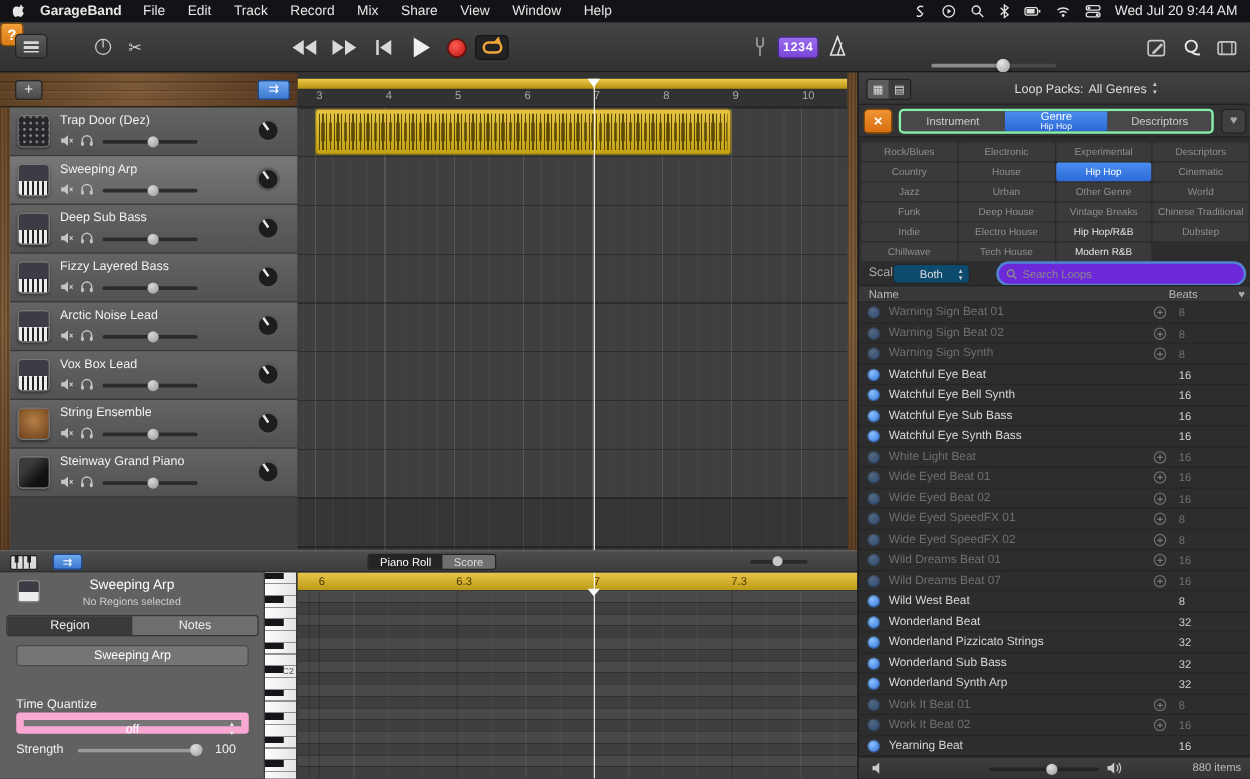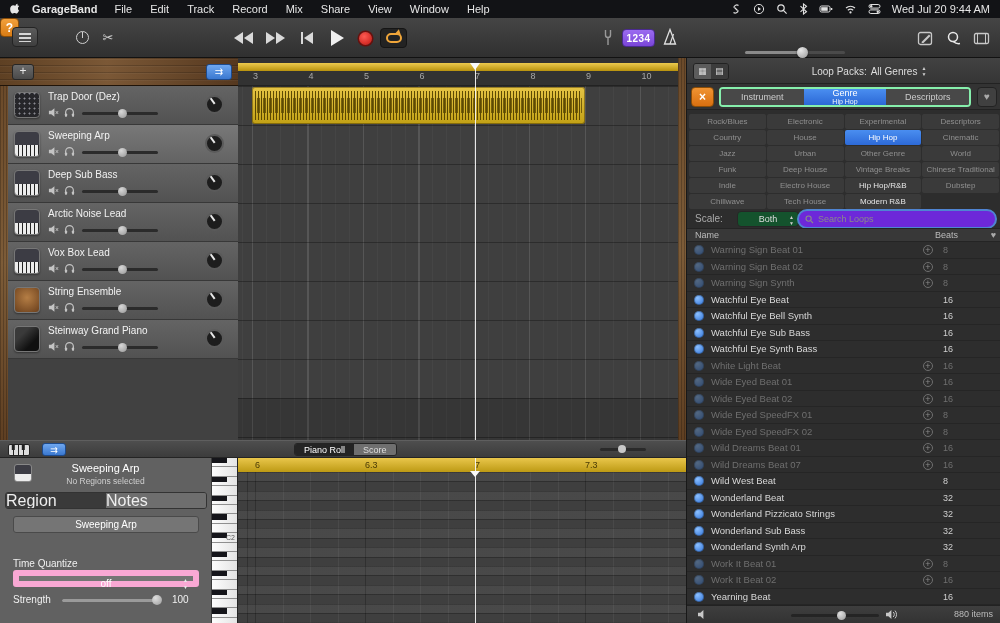--- a/index.html
+++ b/index.html
@@ -146,21 +146,21 @@
   .etab.selected{background:#242424;color:#fff;}
   #ezoom{position:absolute;right:40px;top:7px;width:46px;height:3px;background:#2a2a2a;border-radius:2px;}
   #ezoom .vknob{position:absolute;left:18px;top:-3px;width:8px;height:8px;border-radius:50%;background:#c8c8c8;}
 
   #inspector{position:absolute;left:0;top:18px;width:212px;height:165px;background:#616161;border-right:1px solid #3a3a3a;}
   .insp-icon{position:absolute;left:14px;top:6px;width:18px;height:18px;border-radius:3px;border:1px solid #888;
     background:linear-gradient(180deg,#3c3c44 0 54%,#ececec 54%);}
   .insp-title{position:absolute;left:0;top:4px;width:100%;text-align:center;font-size:11px;color:#fff;}
   .insp-sub{position:absolute;left:0;top:18px;width:100%;text-align:center;font-size:8.5px;color:#cfcfcf;}
   .segtabs{position:absolute;left:5px;top:34px;width:202px;height:17px;display:flex;border:1px solid #333;border-radius:3px;overflow:hidden;}
-  .segtab{flex:1;text-align:left;font-size:16px;line-height:16px;color:#eee;background:#6e6e6e;}
+  .segtab{flex:1;text-align:center;font-size:10px;line-height:16px;color:#eee;background:#6e6e6e;}
   .segtab.selected{background:#3a3a3a;}
   .regionbtn{position:absolute;left:13px;top:58px;width:186px;height:17px;border-radius:3px;background:#757575;
     border:1px solid #4a4a4a;color:#fff;font-size:10px;line-height:15px;text-align:center;}
   .tq-label{position:absolute;left:13px;top:100px;font-size:10px;color:#f0f0f0;}
   .dropdown{position:absolute;left:13px;top:112px;width:186px;height:17px;border-radius:3px;background:#757575;
     border:6px solid #f9a8d4;color:#fff;font-size:10px;line-height:15px;text-align:center;}
   .dropdown .stepper{position:absolute;right:5px;top:1px;font-size:5px;color:#e8e8e8;line-height:7px;text-align:center;}
   .str-label{position:absolute;left:13px;top:136px;font-size:10px;color:#f0f0f0;}
   .str-slider{position:absolute;left:62px;top:141px;width:100px;height:3px;border-radius:2px;background:#3a3a3a;}
   .str-slider .fill{position:absolute;left:0;top:0;height:3px;width:92px;background:#9a9a9a;border-radius:2px;}
@@ -213,21 +213,21 @@
 
   #genregrid{position:absolute;left:2px;top:56px;width:310px;display:grid;grid-template-columns:repeat(4,1fr);gap:1px;}
   .gcell{height:15px;line-height:15px;font-size:8px;text-align:center;color:#8f8f8f;background:#3a3a3a;
     overflow:hidden;white-space:nowrap;border-radius:2px;padding:0 2px;}
   .gcell.selected{background:linear-gradient(#4a8ef0,#2d6ad8);color:#fff;}
   .gcell.bright{color:#e6e6e6;}
   .gcell.empty{background:transparent;}
 
   #scalerow{position:absolute;left:0;top:152px;width:378px;height:18px;}
   .scale-label{position:absolute;left:8px;top:3px;font-size:10px;color:#aaa;}
-  .scale-dd{position:absolute;left:50px;top:1px;width:62px;height:16px;border-radius:4px;background:#14532d;
+  .scale-dd{position:absolute;left:27px;top:1px;width:62px;height:16px;border-radius:4px;background:#0c4a6e;
     border:1px solid #262626;color:#ddd;font-size:9px;line-height:14px;text-align:center;}
   .scale-dd .stepper-v{position:absolute;right:4px;top:2px;}
   #searchfield{position:absolute;left:112px;top:1px;width:196px;height:16px;border-radius:8px;background:#6d28d9;
     box-shadow:0 0 0 2px rgba(86,148,240,.85);display:flex;align-items:center;padding:0 6px;gap:4px;}
   #searchfield input{flex:1;background:transparent;border:none;outline:none;color:#ddd;font-size:9px;font-family:"Liberation Sans",sans-serif;}
   #searchfield input::placeholder{color:#8a8a8a;}
 
   #lbheader{position:absolute;left:0;top:170px;width:314px;height:14px;background:#383838;border-top:1px solid #242424;border-bottom:1px solid #242424;}
   #lbheader .h-name{position:absolute;left:8px;top:1px;font-size:9px;color:#bbb;}
   #lbheader .h-beats{position:absolute;left:248px;top:1px;font-size:9px;color:#bbb;}
@@ -440,20 +440,37 @@
             <path d="M1.8 10V6a4.2 4.2 0 0 1 8.4 0v4" fill="none" stroke="#c4c4c4" stroke-width="1.3"></path>
             <rect x="1" y="7" width="2.4" height="3.6" rx="1" fill="#c4c4c4"></rect>
             <rect x="8.6" y="7" width="2.4" height="3.6" rx="1" fill="#c4c4c4"></rect>
           </svg>
           <div class="tslider">
             <span class="tknob"></span>
           </div>
           <div class="tpan"></div>
         </div>
 
+        <div class="thead normal">
+          <div class="ticon synth"></div>
+          <div class="tname">Fizzy Layered Bass</div>
+          <svg class="mico" viewBox="0 0 12 12">
+            <path d="M1 4.2h2.6L7 1.4v9.2L3.6 7.8H1z" fill="#c4c4c4"></path>
+            <path d="M8.5 4.5l2.5 3M11 4.5l-2.5 3" stroke="#c4c4c4" stroke-width="1"></path>
+          </svg>
+          <svg class="sico" viewBox="0 0 12 12">
+            <path d="M1.8 10V6a4.2 4.2 0 0 1 8.4 0v4" fill="none" stroke="#c4c4c4" stroke-width="1.3"></path>
+            <rect x="1" y="7" width="2.4" height="3.6" rx="1" fill="#c4c4c4"></rect>
+            <rect x="8.6" y="7" width="2.4" height="3.6" rx="1" fill="#c4c4c4"></rect>
+          </svg>
+          <div class="tslider">
+            <span class="tknob"></span>
+          </div>
+          <div class="tpan"></div>
+        </div>
 
         <div class="thead normal">
           <div class="ticon synth"></div>
           <div class="tname">Arctic Noise Lead</div>
           <svg class="mico" viewBox="0 0 12 12">
             <path d="M1 4.2h2.6L7 1.4v9.2L3.6 7.8H1z" fill="#c4c4c4"></path>
             <path d="M8.5 4.5l2.5 3M11 4.5l-2.5 3" stroke="#c4c4c4" stroke-width="1"></path>
           </svg>
           <svg class="sico" viewBox="0 0 12 12">
             <path d="M1.8 10V6a4.2 4.2 0 0 1 8.4 0v4" fill="none" stroke="#c4c4c4" stroke-width="1.3"></path>

